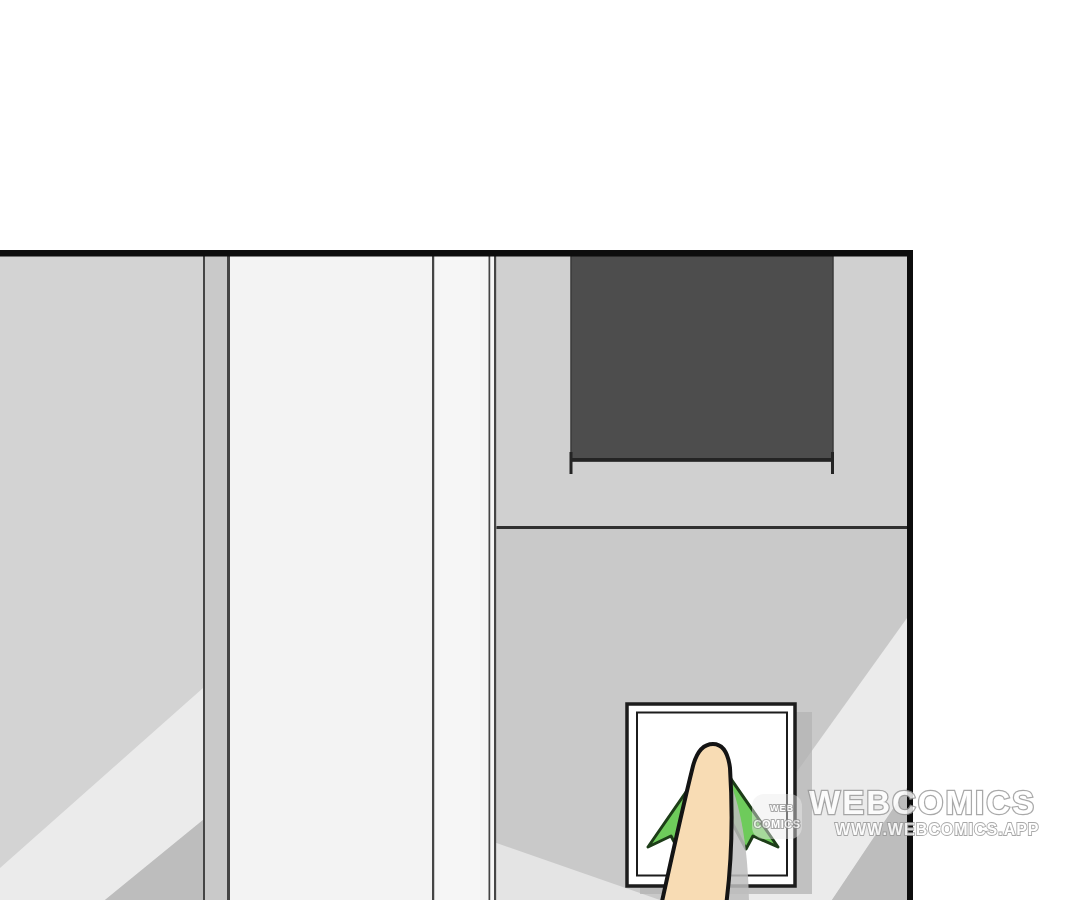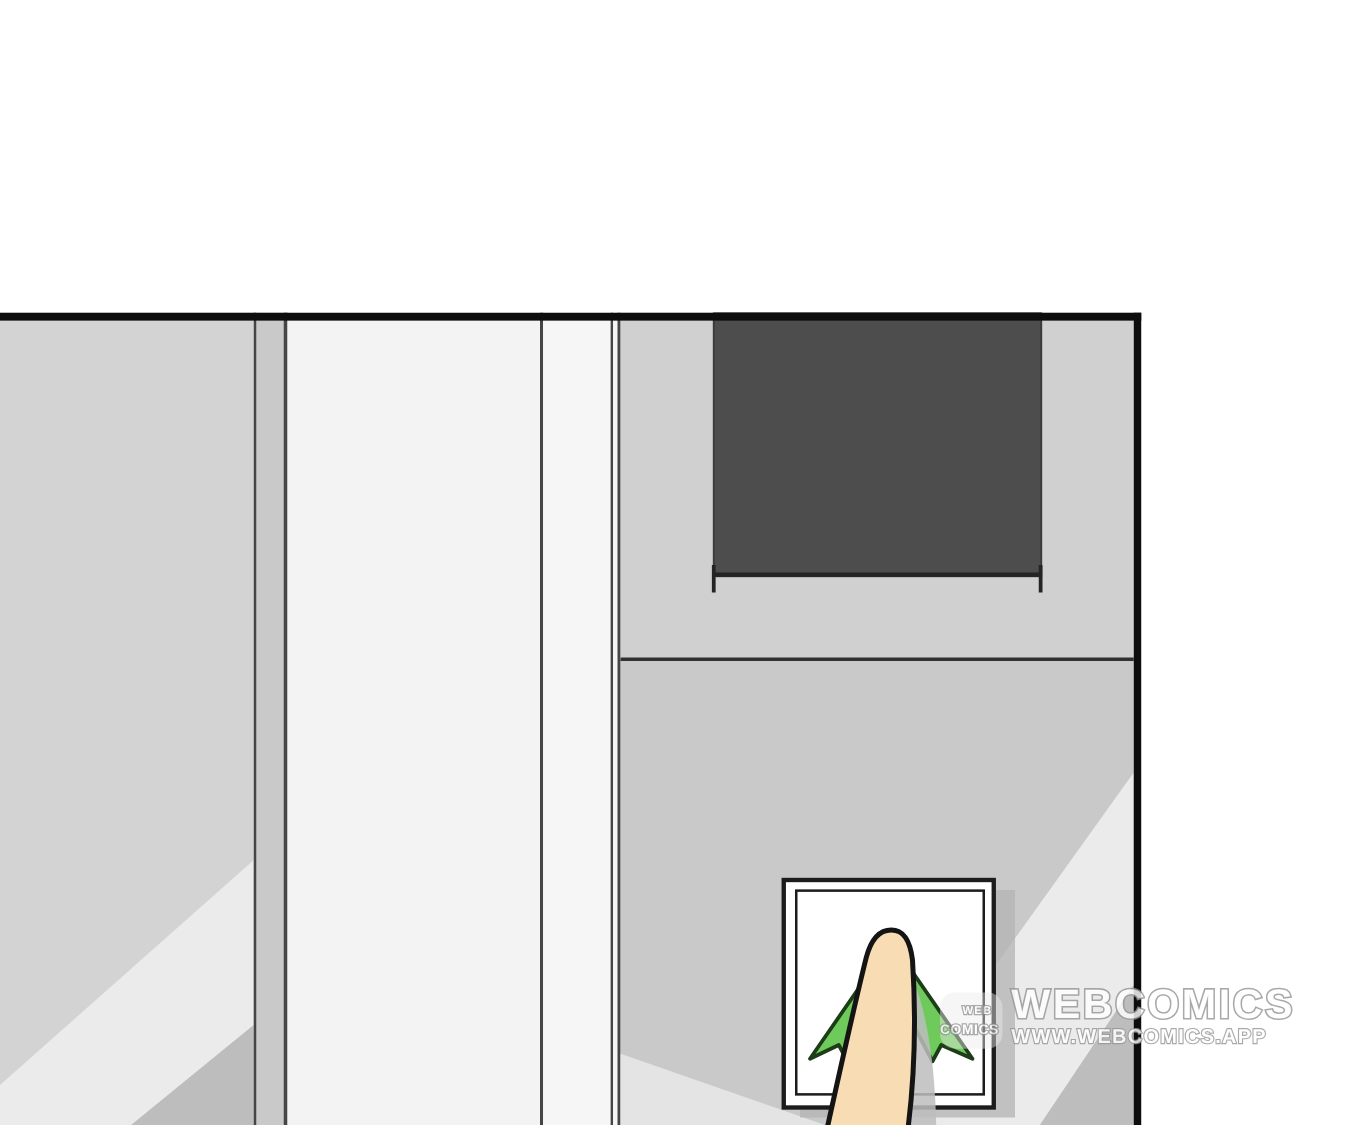--- a/index.html
+++ b/index.html
@@ -63,42 +63,42 @@
   
   .watermark{
     position:absolute;left:752px;top:786px;width:320px;height:70px;
     display:flex;align-items:flex-start;gap:7px;
     opacity:.82;z-index:5;pointer-events:none;
   }
   .wm-badge{
     width:50px;height:45px;margin-top:8px;
     background:rgba(235,235,235,0.55);
     border-radius:12px;
-    display:flex;flex-direction:column;justify-content:center;
+    display:flex;flex-direction:column;align-items:center;justify-content:center;
     line-height:1;
   }
   .wm-badge .wm-badge-top{
     font-size:9px;font-weight:bold;letter-spacing:1px;align-self:flex-end;margin-right:8px;
   }
   .wm-badge .wm-badge-bottom{
     font-size:11px;font-weight:bold;letter-spacing:.5px;margin-top:6px;
   }
   .wm-outlined{
     color:var(--watermark-fill);
     -webkit-text-stroke:2px var(--watermark-outline);
     paint-order:stroke fill;
     text-shadow:0 0 1px var(--watermark-outline);
   }
   .wm-text{display:flex;flex-direction:column;}
   .wm-title{
     font-size:33px;font-weight:bold;letter-spacing:2px;line-height:1;
     -webkit-text-stroke:2.5px var(--watermark-outline);
   }
   .wm-url{
-    font-size:16px;font-weight:bold;letter-spacing:1px;line-height:1;margin-top:3px;
+    font-size:16px;font-weight:bold;letter-spacing:1px;line-height:1;margin-top:3px;margin-left:26px;
     -webkit-text-stroke:1.8px var(--watermark-outline);
   }
 </style>
 </head>
 <body>
 
 <div class="comic-page">
 
   <svg class="panel-svg" width="913" height="650" viewBox="0 250 913 650" xmlns="http://www.w3.org/2000/svg">
 

